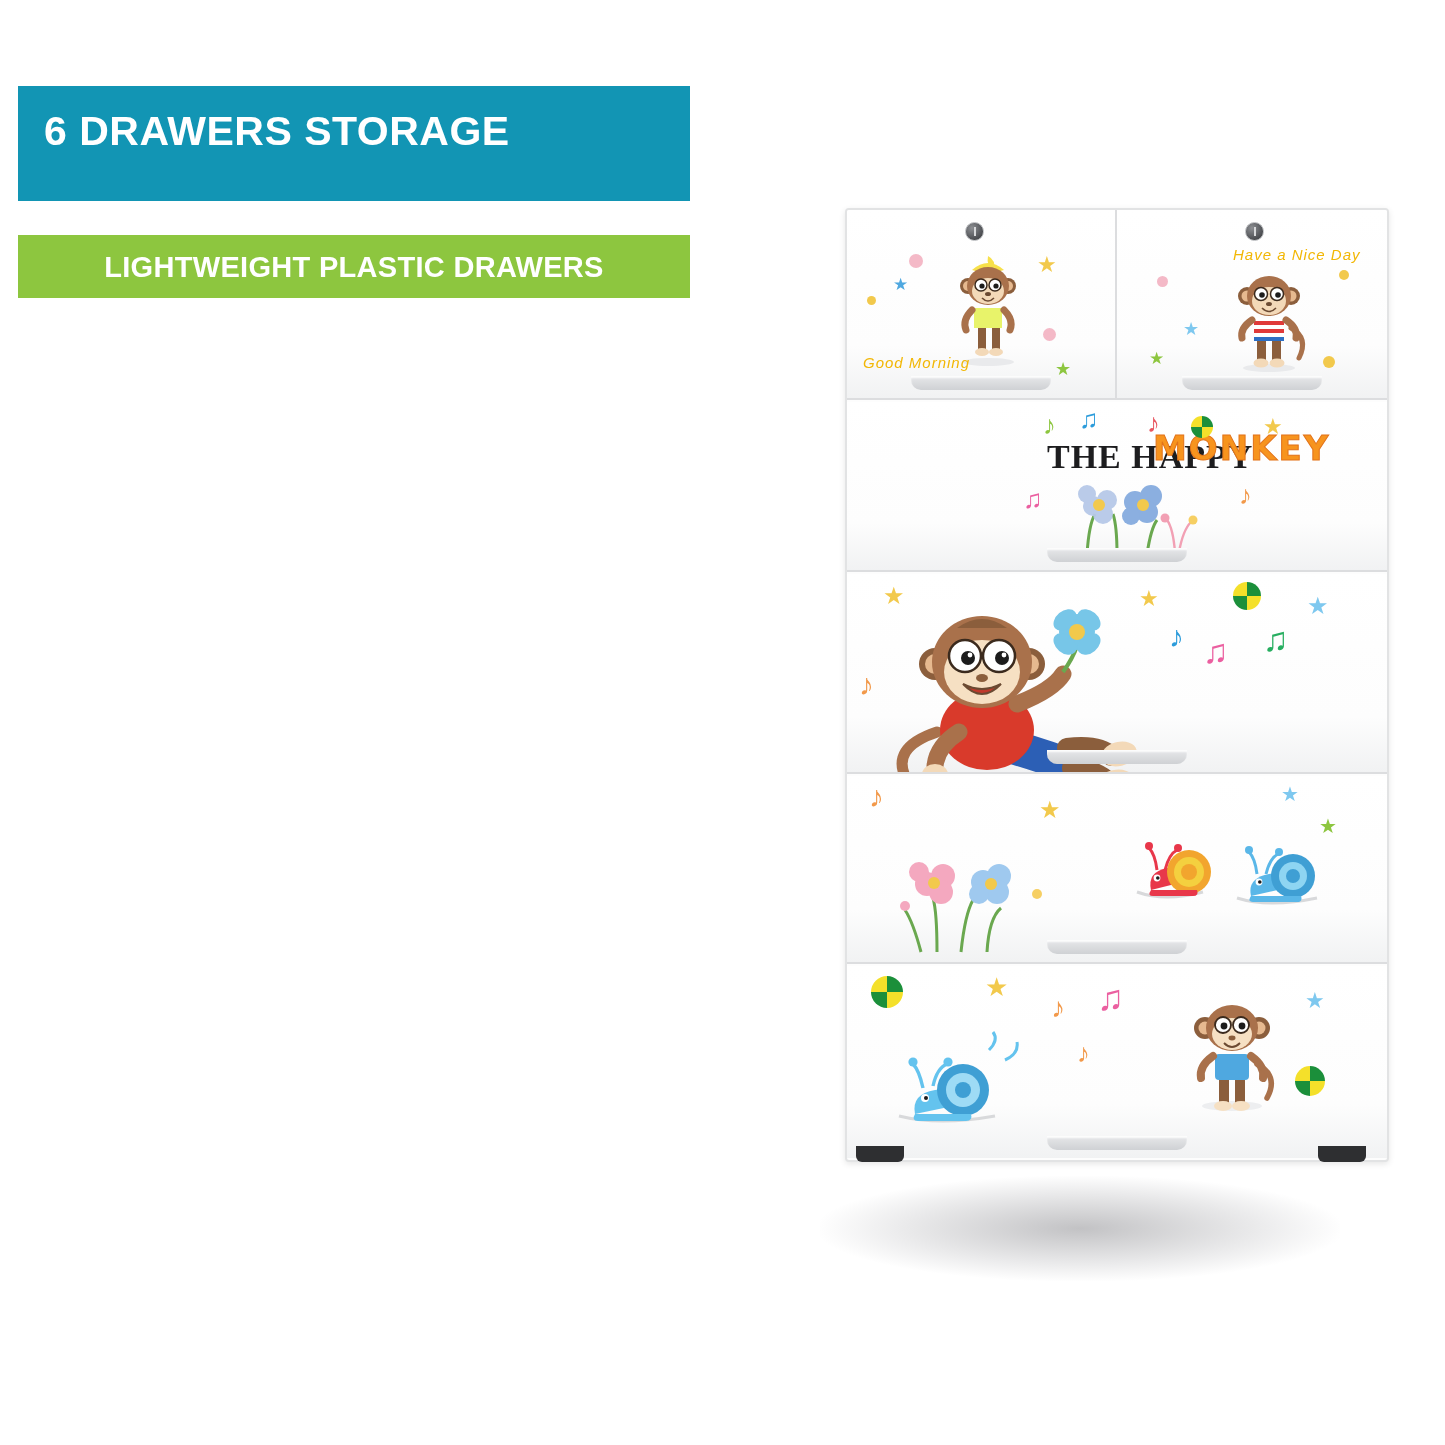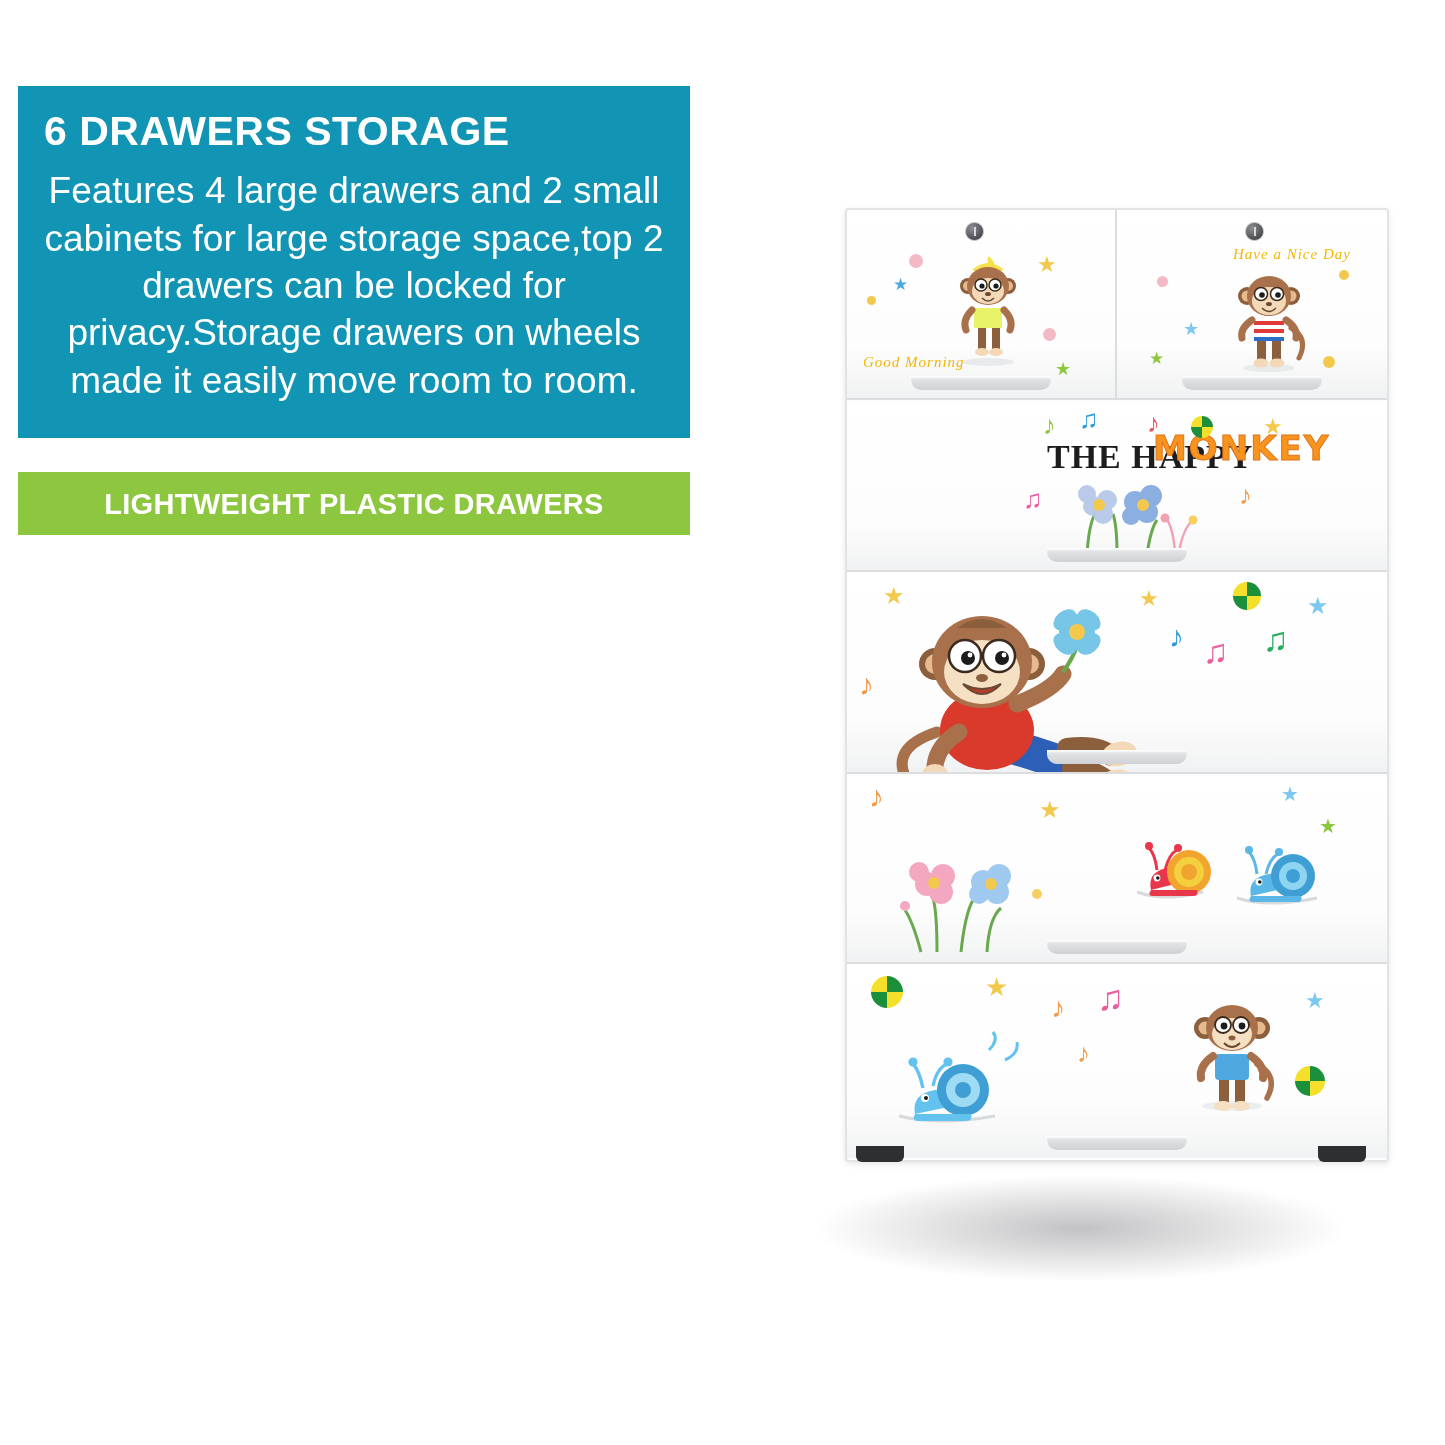--- a/index.html
+++ b/index.html
@@ -151,21 +151,21 @@
     position: absolute;
     bottom: -12px;
     width: 48px;
     height: 16px;
     background: #2e2f31;
     border-radius: 0 0 6px 6px;
   }
 
   .script-text {
     position: absolute;
-    font-family: Liberation Serif, serif;
+    font-family: Liberation Sans, sans-serif;
     font-style: italic;
     font-size: 15px;
     color: #f2b705;
     letter-spacing: 1px;
   }
 
   .happy-line {
     position: absolute;
     left: 50%;
     transform: translateX(-50%);
@@ -211,21 +211,20 @@
 </style>
 </head>
 <body>
 
 <div class="page">
 
   <div class="left-col">
 
     <div class="panel panel-1">
       <div class="panel-title">6 DRAWERS STORAGE</div>
-      <div class="panel-body">Features 4 large drawers and 2 small cabinets for large storage space,top 2 drawers can be locked for privacy.Storage drawers on wheels made it easily move room to room.</div>
     </div>
 
     <div class="panel-gap"></div>
 
     <div>
       <div class="ribbon">LIGHTWEIGHT PLASTIC DRAWERS</div>
     </div>
 
   </div>
 

